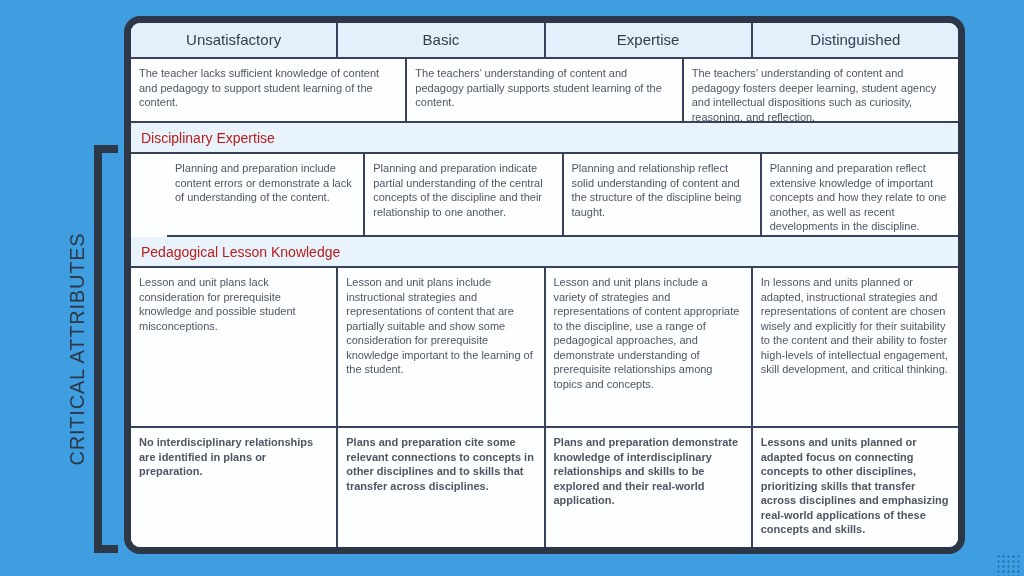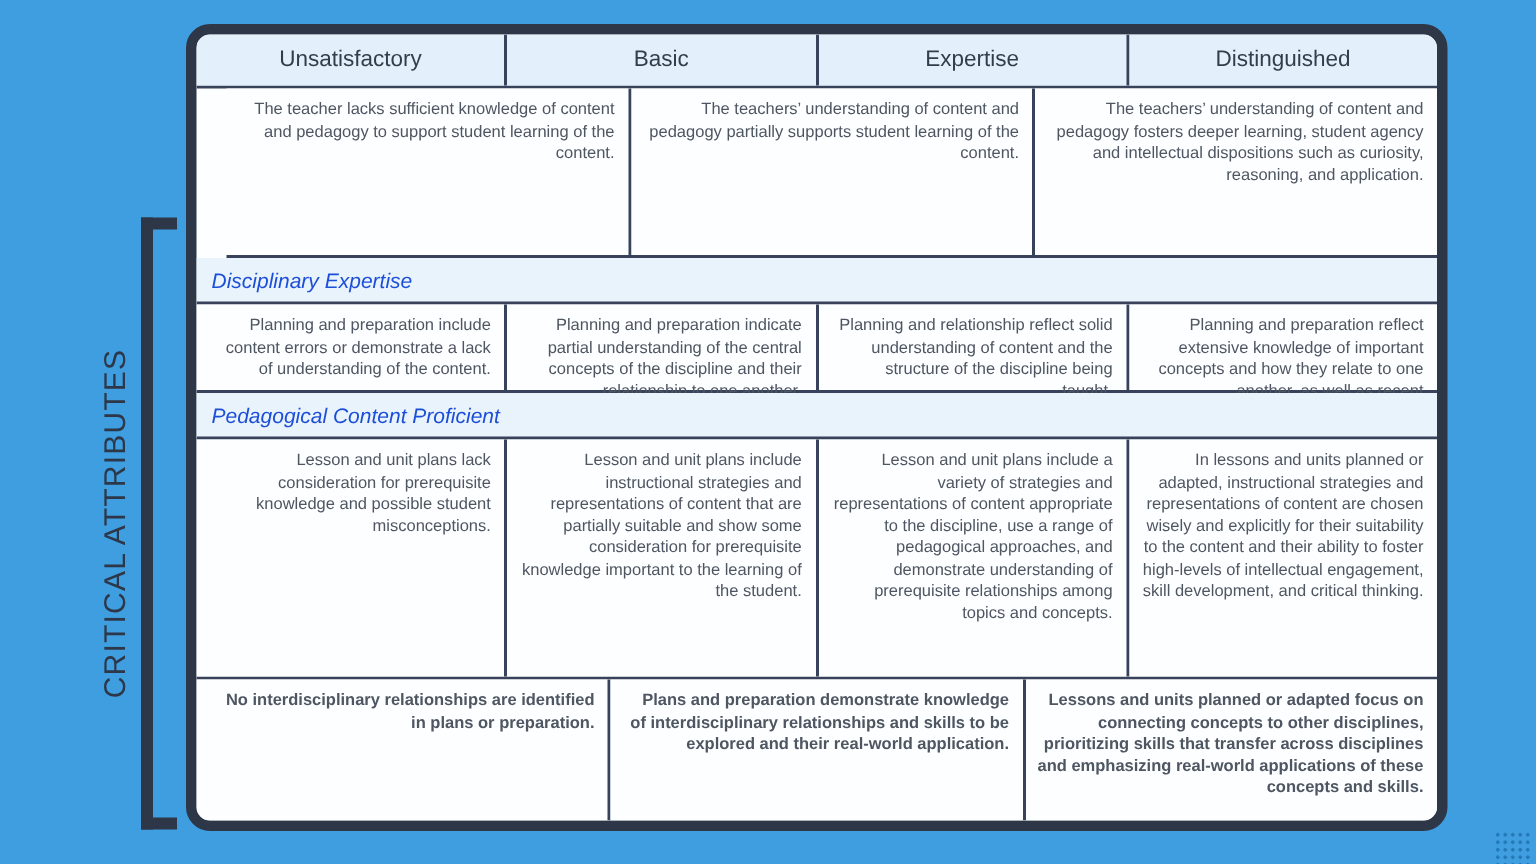--- a/index.html
+++ b/index.html
@@ -58,51 +58,49 @@
   .row:last-child { border-bottom: none; flex: 1 1 auto; font-weight: bold; }
   .cell {
     flex: 1 1 0;
     box-sizing: border-box;
     border-right: 2px solid #38425A;
     padding: 7px 9px 6px 8px;
     font-size: 11px;
     line-height: 1.32;
     color: #4E5662;
     background: #FDFEFF;
-    text-align: right;
   }
   .cell:last-child { border-right: none; }
 
   .header-row { height: 36px; }
   .header-row .cell {
     background: #E3EFFA;
     display: flex;
     align-items: center;
     justify-content: center;
     font-size: 15px;
     color: #333E4D;
     padding: 0 6px;
   }
 
-  .r-overview { height: 113px; margin-left: 20px; }
-  .r-s1 { height: 59px; }
+  .r-overview { height: 64px; }
+  .r-s1 { height: 83px; margin-left: 36px; }
   .r-s2 { height: 160px; }
 
   .band {
     box-sizing: border-box;
     height: 31px;
     flex: 0 0 auto;
     background: #E9F3FC;
     border-bottom: 2px solid #38425A;
     display: flex;
     align-items: center;
     padding: 0 0 0 10px;
     font-size: 14px;
-    color: #1d4ed8;
-    font-style: italic;
+    color: #b91c1c;
   }
 
   
   .dots {
     position: absolute;
     left: 996px; top: 554px;
     width: 24px; height: 22px;
     background-image: radial-gradient(#2578B5 1.1px, rgba(0,0,0,0) 1.3px);
     background-size: 5px 5px;
   }
@@ -118,43 +116,44 @@
   <div class="row header-row">
     <div class="cell">Unsatisfactory</div>
     <div class="cell">Basic</div>
     <div class="cell">Expertise</div>
     <div class="cell">Distinguished</div>
   </div>
 
   <div class="row r-overview">
     <div class="cell">The teacher lacks sufficient knowledge of content and pedagogy to support student learning of the content.</div>
     <div class="cell">The teachers’ understanding of content and pedagogy partially supports student learning of the content.</div>
-    <div class="cell">The teachers’ understanding of content and pedagogy fosters deeper learning, student agency and intellectual dispositions such as curiosity, reasoning, and application.</div>
+    <div class="cell">The teachers’ understanding of content and pedagogy fosters deeper learning, student agency and intellectual dispositions such as curiosity, reasoning, and reflection.</div>
   </div>
 
   <div class="band">Disciplinary Expertise</div>
 
   <div class="row r-s1">
     <div class="cell">Planning and preparation include content errors or demonstrate a lack of understanding of the content.</div>
     <div class="cell">Planning and preparation indicate partial understanding of the central concepts of the discipline and their relationship to one another.</div>
     <div class="cell">Planning and relationship reflect solid understanding of content and the structure of the discipline being taught.</div>
     <div class="cell">Planning and preparation reflect extensive knowledge of important concepts and how they relate to one another, as well as recent developments in the discipline.</div>
   </div>
 
-  <div class="band">Pedagogical Content Proficient</div>
+  <div class="band">Pedagogical Lesson Knowledge</div>
 
   <div class="row r-s2">
     <div class="cell">Lesson and unit plans lack consideration for prerequisite knowledge and possible student misconceptions.</div>
     <div class="cell">Lesson and unit plans include instructional strategies and representations of content that are partially suitable and show some consideration for prerequisite knowledge important to the learning of the student.</div>
     <div class="cell">Lesson and unit plans include a variety of strategies and representations of content appropriate to the discipline, use a range of pedagogical approaches, and demonstrate understanding of prerequisite relationships among topics and concepts.</div>
     <div class="cell">In lessons and units planned or adapted, instructional strategies and representations of content are chosen wisely and explicitly for their suitability to the content and their ability to foster high-levels of intellectual engagement, skill development, and critical thinking.</div>
   </div>
 
 
   <div class="row">
     <div class="cell">No interdisciplinary relationships are identified in plans or preparation.</div>
+    <div class="cell">Plans and preparation cite some relevant connections to concepts in other disciplines and to skills that transfer across disciplines.</div>
     <div class="cell">Plans and preparation demonstrate knowledge of interdisciplinary relationships and skills to be explored and their real-world application.</div>
     <div class="cell">Lessons and units planned or adapted focus on connecting concepts to other disciplines, prioritizing skills that transfer across disciplines and emphasizing real-world applications of these concepts and skills.</div>
   </div>
 
 </div>
 
 <div class="dots"></div>
 
 </body></html>

